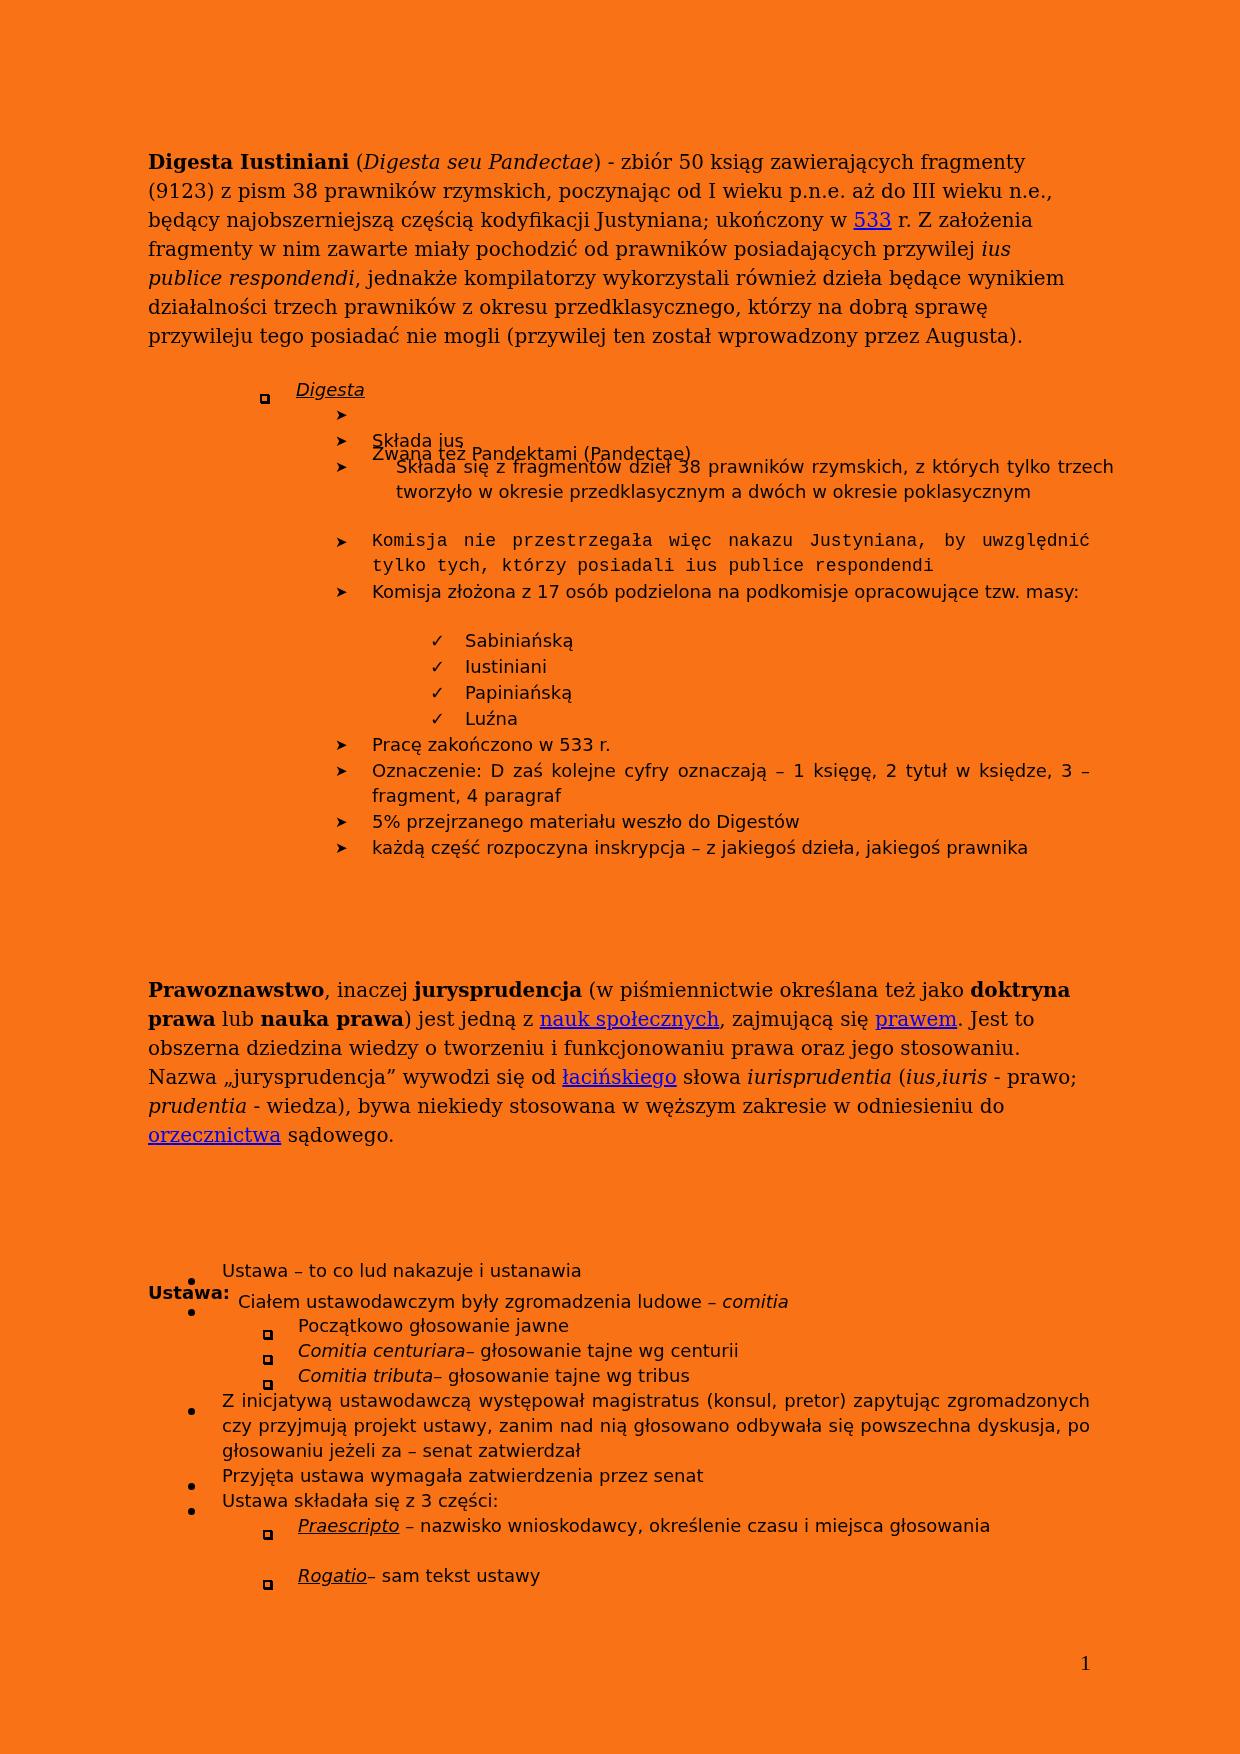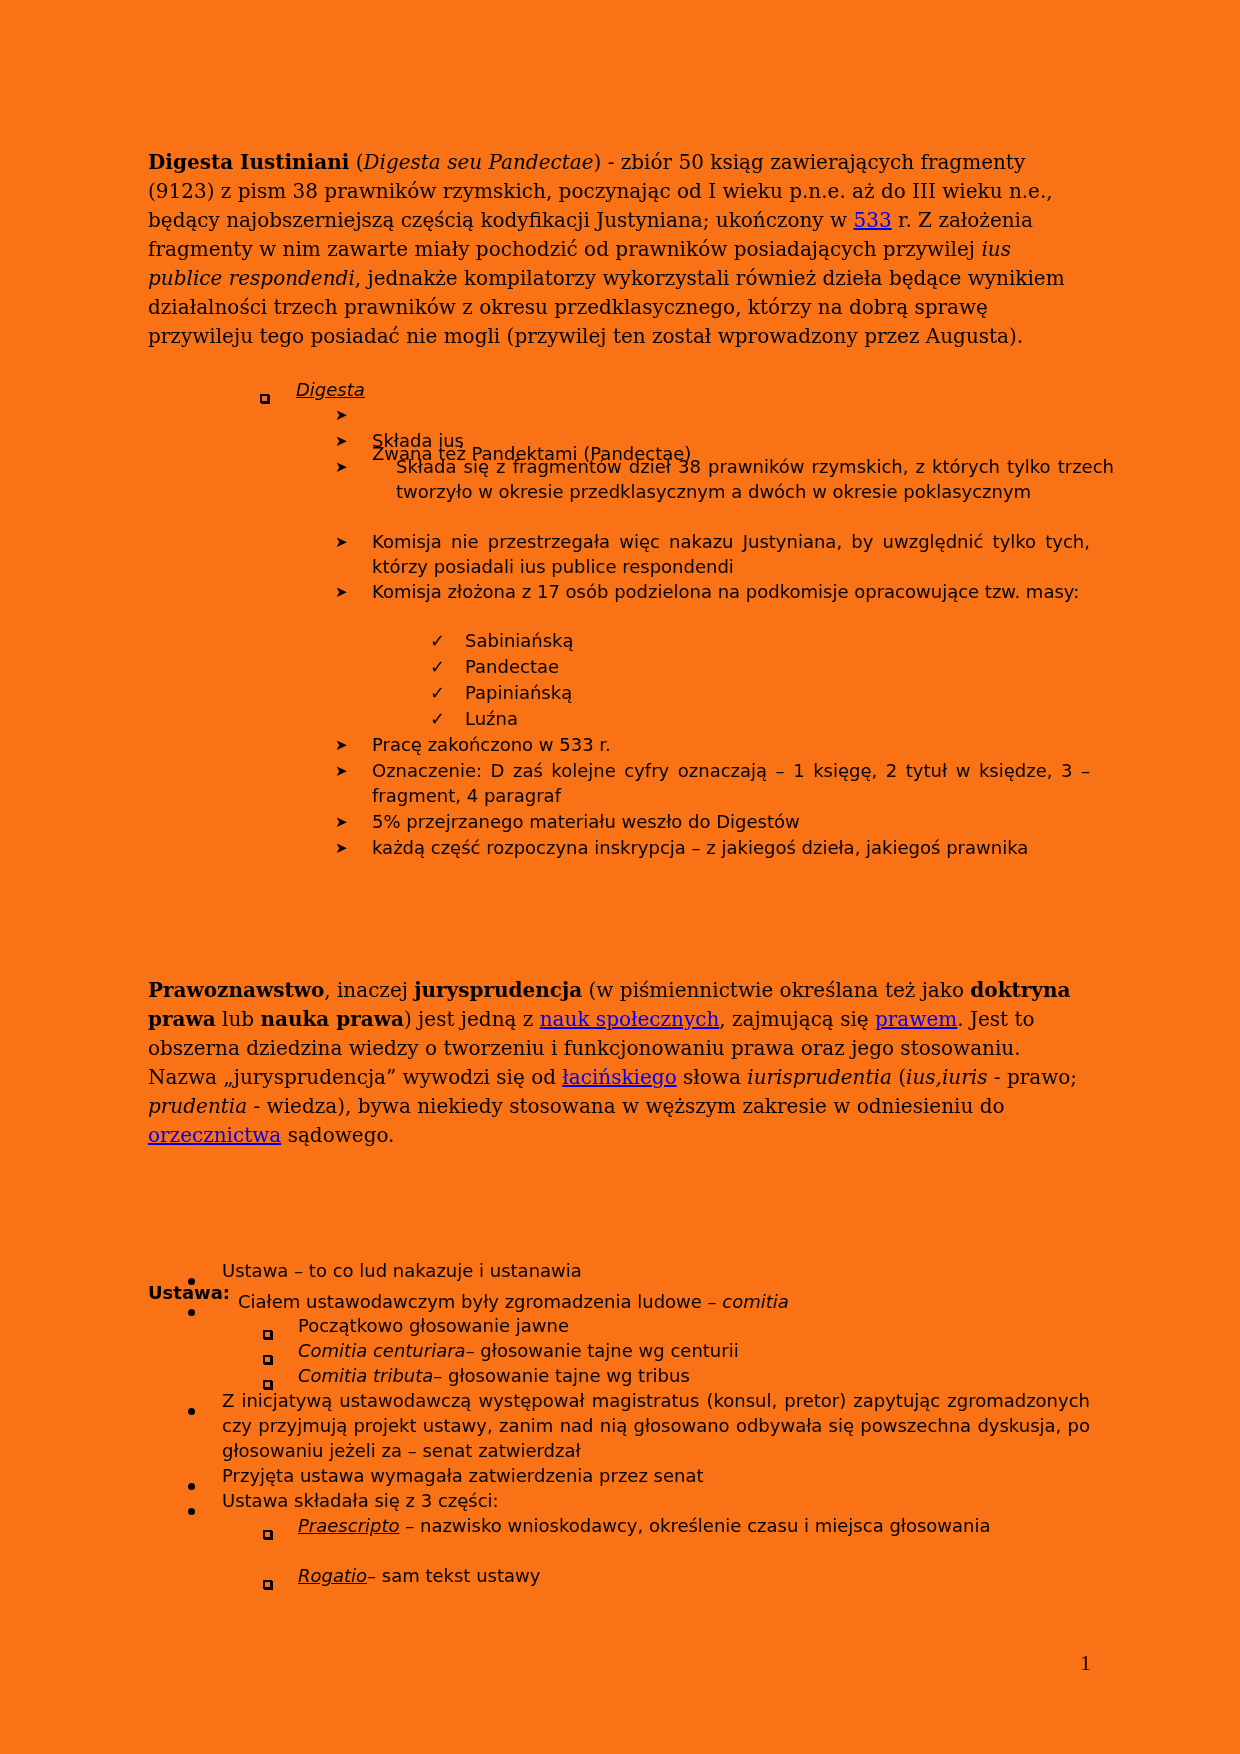--- a/index.html
+++ b/index.html
@@ -40,32 +40,32 @@
 
     <span class="bul arrow" style="left:335px; top:429px;">➤</span>
     <div class="row" style="left:372px; top:428px; width:718px;">
         <span>Składa ius</span>
       </div>
 
     <span class="bul arrow" style="left:335px; top:455px;">➤</span>
     <div class="row just" style="left:372px; top:454px; width:718px; display:block;margin-left:24px;">Składa się z fragmentów dzieł 38 prawników rzymskich, z których tylko trzech tworzyło    w okresie przedklasycznym a dwóch w okresie poklasycznym</div>
 
     <span class="bul arrow" style="left:335px; top:530px;">➤</span>
-    <div class="row just" style="left:372px; top:529px; width:718px; display:block;">Komisja nie przestrzegała więc nakazu Justyniana, by uwzględnić tylko tych, którzy posiadali  ius publice respondendi</div>
+    <div class="row just" style="left:372px; top:529px; width:718px; display:block;font-family:Liberation Mono, monospace;">Komisja nie przestrzegała więc nakazu Justyniana, by uwzględnić tylko tych, którzy posiadali  ius publice respondendi</div>
 
     <span class="bul arrow" style="left:335px; top:580px;">➤</span>
     <div class="row just" style="left:372px; top:579px; width:718px; display:block;">Komisja złożona z 17 osób podzielona na podkomisje opracowujące tzw. masy:</div>
 
     <span class="bul" style="left:430px; top:628px;">✓</span>
     <div class="row" style="left:465px; top:628px;align-items:flex-end;">
         <span>Sabiniańską</span>
       </div>
     <span class="bul" style="left:430px; top:654px;">✓</span>
     <div class="row" style="left:465px; top:654px;">
-        <span>Pandectae</span>
+        <span>Iustiniani</span>
       </div>
     <span class="bul" style="left:430px; top:680px;">✓</span>
     <div class="row" style="left:465px; top:680px;">
         <span>Papiniańską</span>
       </div>
     <span class="bul" style="left:430px; top:706px;">✓</span>
     <div class="row" style="left:465px; top:706px;">
         <span>Luźna</span>
       </div>
 

